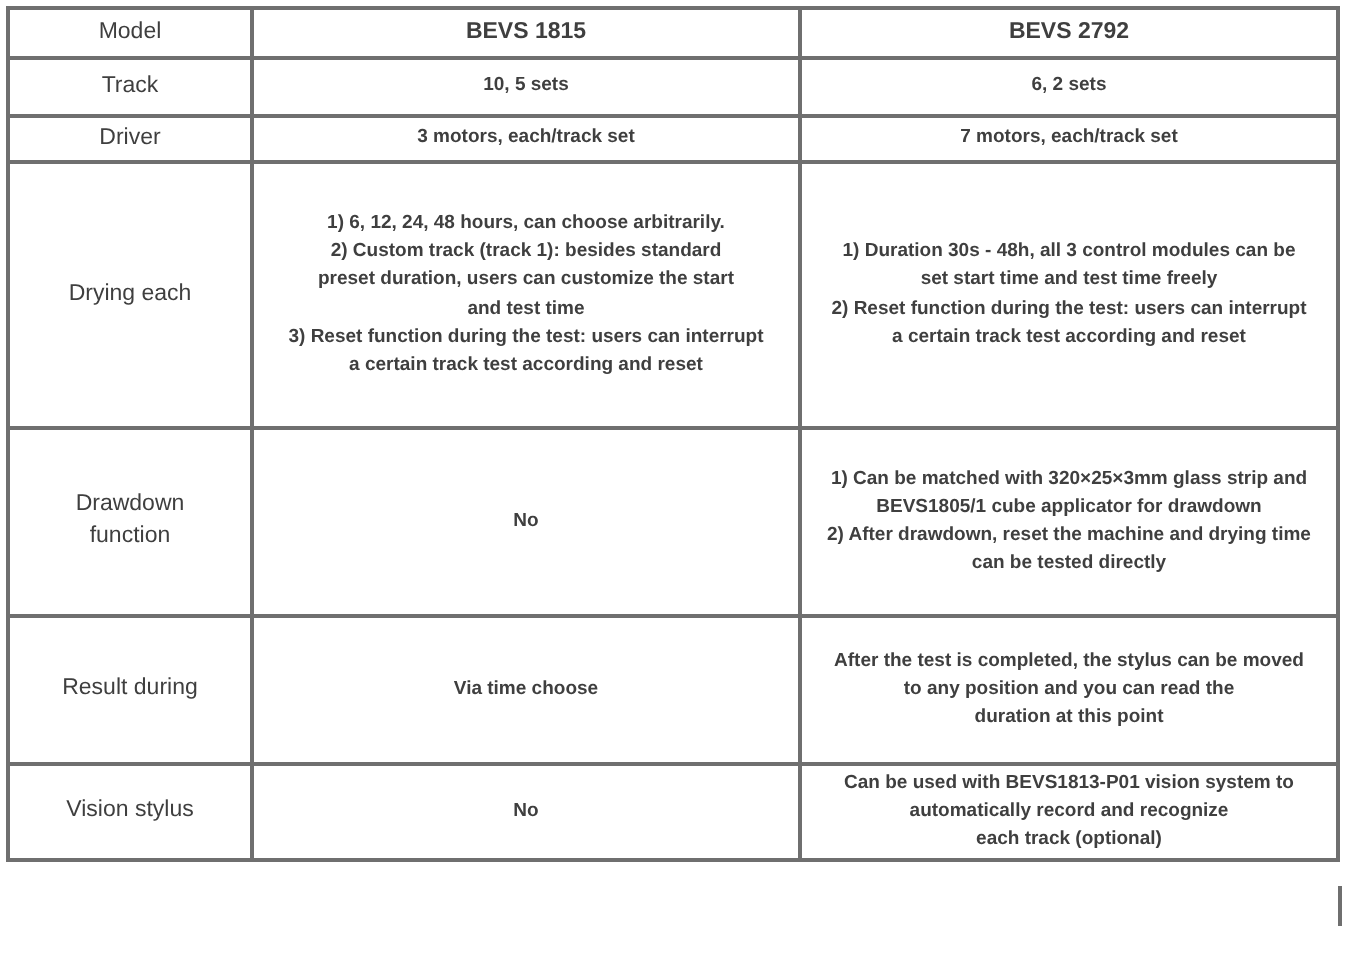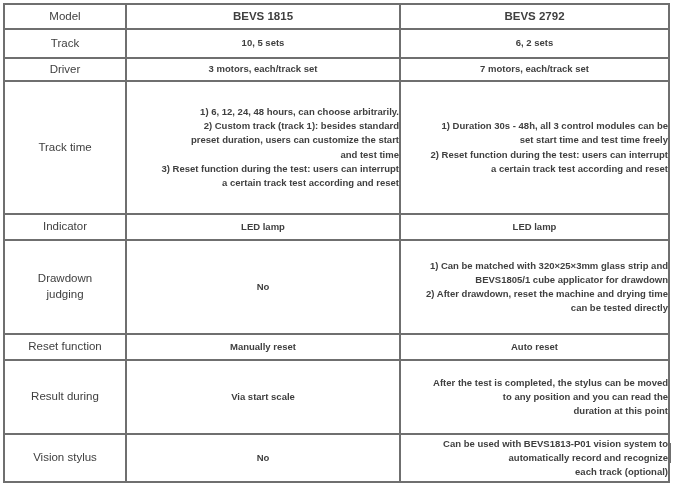--- a/index.html
+++ b/index.html
@@ -54,21 +54,21 @@
     text-align: center;
     font-size: 9.5px;
     white-space: pre-line;
     line-height: 1.5;
     font-weight: bold;
   }
   td.hdr {
     font-size: 11.5px;
   }
   td.para {
-    text-align: right;
+    text-align: center;
     padding: 2px 6px 2px 9px;
   }
   .stray-line {
     position: absolute;
     left: 669px;
     top: 443px;
     width: 2px;
     height: 20px;
     background: #6f6f6f;
   }
@@ -92,54 +92,44 @@
       <td class="lbl"><span class="lbl-inner">Track</span></td>
       <td class="val">10, 5 sets</td>
       <td class="val">6, 2 sets</td>
     </tr>
     <tr class="r3">
       <td class="lbl"><span class="lbl-inner">Driver</span></td>
       <td class="val">3 motors, each/track set</td>
       <td class="val">7 motors, each/track set</td>
     </tr>
     <tr class="r4">
-      <td class="lbl"><span class="lbl-inner">Track time</span></td>
+      <td class="lbl"><span class="lbl-inner">Drying each</span></td>
       <td class="val para">1) 6, 12, 24, 48 hours, can choose arbitrarily.
 2) Custom track (track 1): besides standard
 preset duration, users can customize the start
 and test time
 3) Reset function during the test: users can interrupt
 a certain track test according and reset</td>
       <td class="val para">1) Duration 30s - 48h, all 3 control modules can be
 set start time and test time freely
 2) Reset function during the test: users can interrupt
 a certain track test according and reset</td>
     </tr>
-    <tr class="r5">
-      <td class="lbl"><span class="lbl-inner">Indicator</span></td>
-      <td class="val">LED lamp</td>
-      <td class="val">LED lamp</td>
-    </tr>
     <tr class="r6">
       <td class="lbl"><span class="lbl-inner">Drawdown
-judging</span></td>
+function</span></td>
       <td class="val">No</td>
       <td class="val para">1) Can be matched with 320×25×3mm glass strip and
 BEVS1805/1 cube applicator for drawdown
 2) After drawdown, reset the machine and drying time
 can be tested directly</td>
     </tr>
-    <tr class="r7">
-      <td class="lbl"><span class="lbl-inner">Reset function</span></td>
-      <td class="val">Manually reset</td>
-      <td class="val">Auto reset</td>
-    </tr>
     <tr class="r8">
       <td class="lbl"><span class="lbl-inner">Result during</span></td>
-      <td class="val">Via start scale</td>
+      <td class="val">Via time choose</td>
       <td class="val para">After the test is completed, the stylus can be moved
 to any position and you can read the
 duration at this point</td>
     </tr>
     <tr class="r9">
       <td class="lbl"><span class="lbl-inner">Vision stylus</span></td>
       <td class="val">No</td>
       <td class="val para">Can be used with BEVS1813-P01 vision system to
 automatically record and recognize
 each track (optional)</td>

